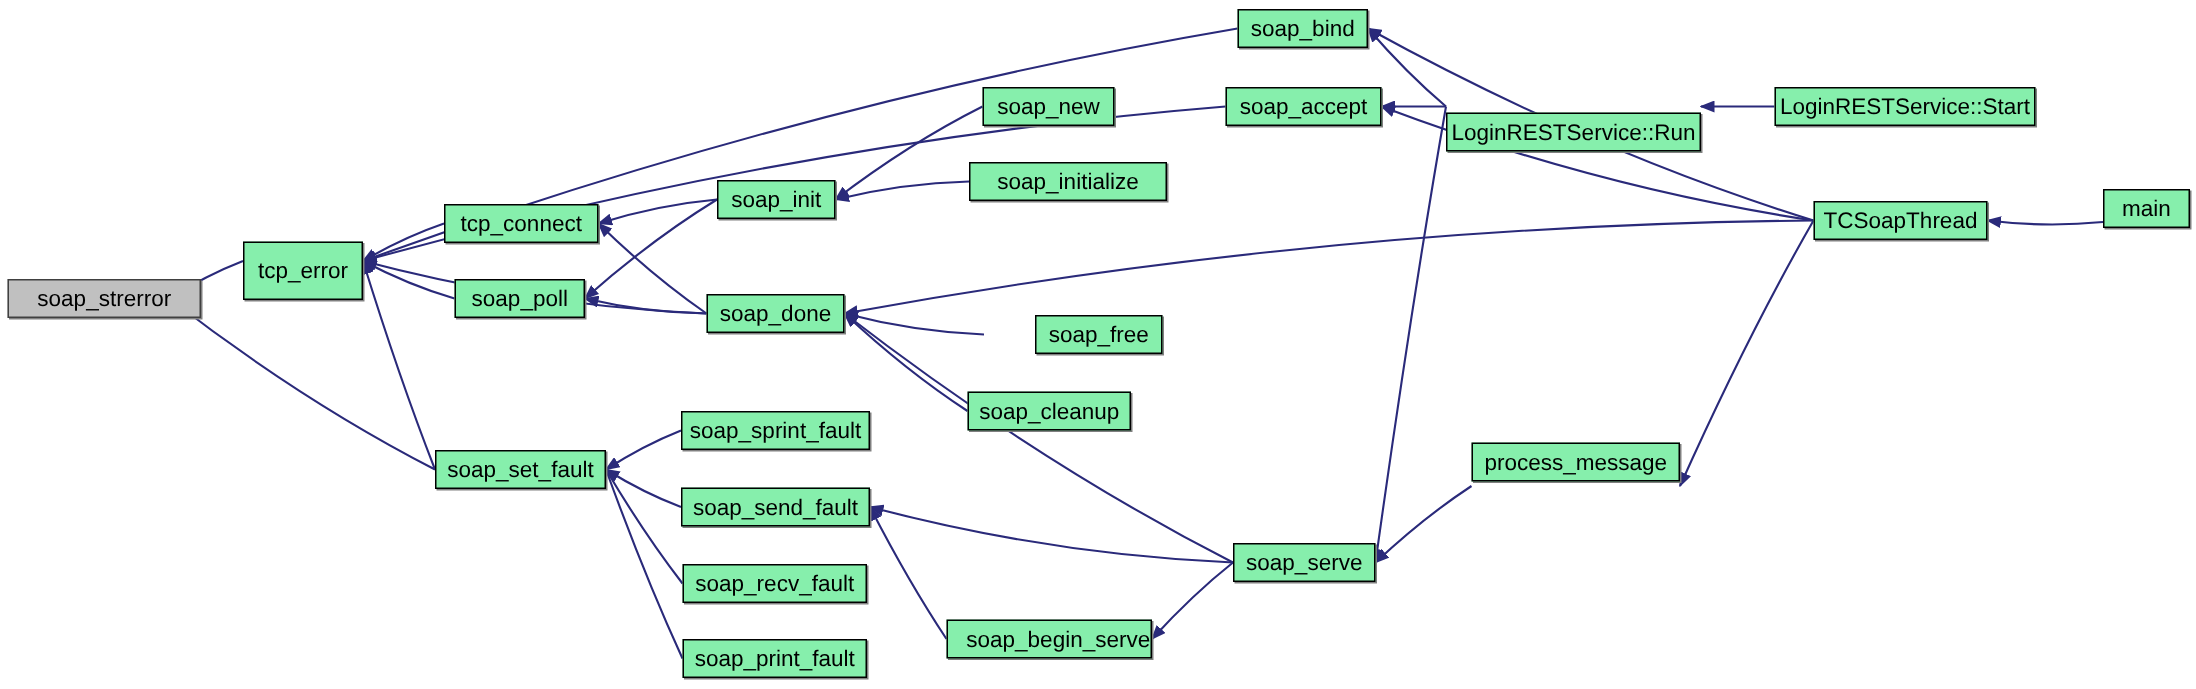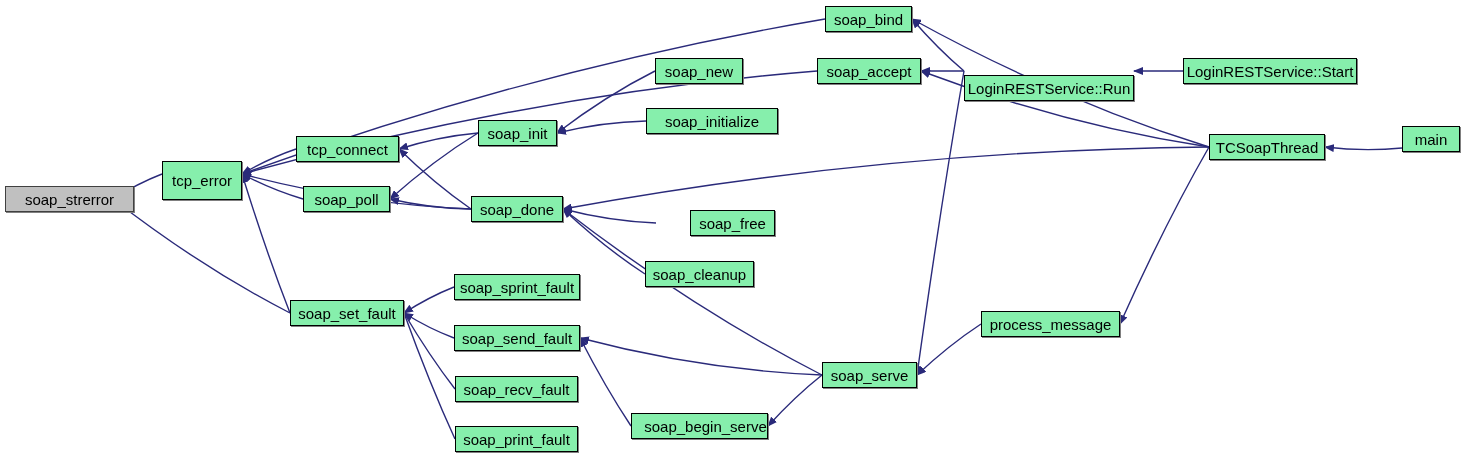--- a/index.html
+++ b/index.html
@@ -119,21 +119,21 @@
       </div>
       <div class="node" style="left: 817px; top: 58px; width: 104px; height: 26px;">
         <span>soap_accept</span>
       </div>
       <div class="node" style="left: 822px; top: 362px; width: 95px; height: 26px;">
         <span>soap_serve</span>
       </div>
       <div class="node" style="left: 964px; top: 75px; width: 170px; height: 26px;">
         <span>LoginRESTService::Run</span>
       </div>
-      <div class="node" style="left: 981px; top: 311px; width: 139px; height: 26px;">
+      <div class="node" style="left: 981px; top: 295px; width: 139px; height: 26px;">
         <span>process_message</span>
       </div>
       <div class="node" style="left: 1209px; top: 134px; width: 116px; height: 26px;">
         <span>TCSoapThread</span>
       </div>
       <div class="node" style="left: 1183px; top: 58px; width: 174px; height: 26px;">
         <span>LoginRESTService::Start</span>
       </div>
       <div class="node" style="left: 1402px; top: 126px; width: 58px; height: 26px;">
         <span>main</span>

